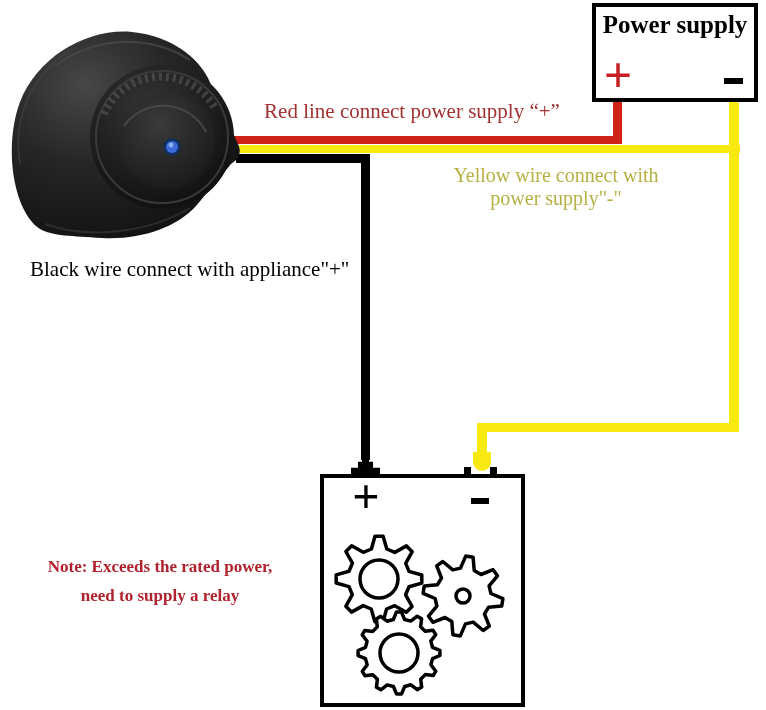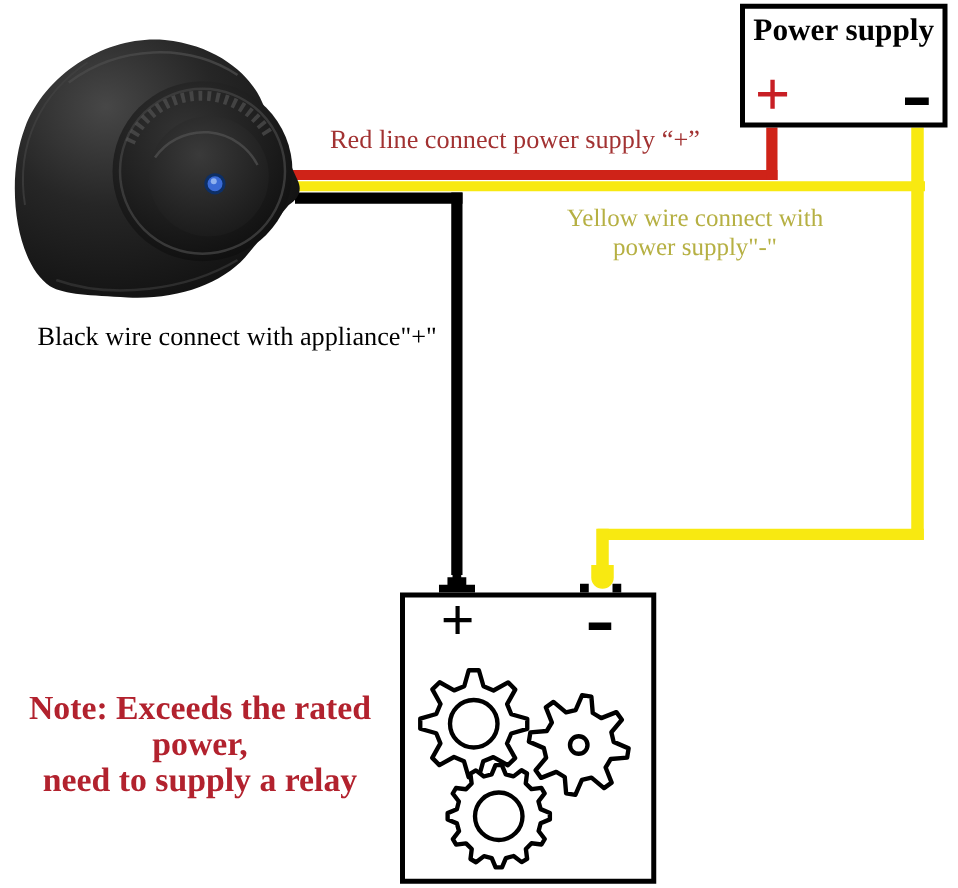--- a/index.html
+++ b/index.html
@@ -11,21 +11,21 @@
   .wire{position:absolute;z-index:1;}
   .box{position:absolute;z-index:2;background:#fff;border:4px solid #000;box-sizing:border-box;}
   .label{position:absolute;z-index:3;white-space:nowrap;}
   .center{position:absolute;transform:translate(-50%,-50%);z-index:3;}
 
   
   #red-label{left:247px;top:99px;width:330px;text-align:center;font-size:21px;color:#a23232;}
   #yellow-label{left:436px;top:164px;width:240px;text-align:center;font-size:20px;
                 color:#b6b043;line-height:23px;white-space:normal;}
   #black-label{left:30px;top:257px;font-size:21px;color:#000;}
-  #note-label{left:2px;top:552px;width:316px;text-align:center;font-size:27px;font-weight:bold;
+  #note-label{left:2px;top:552px;width:316px;text-align:center;font-size:17px;font-weight:bold;
               color:#b2222e;line-height:29px;white-space:normal;}
 
   
   #ps-box{left:592px;top:3px;width:166px;height:99px;}
   #ps-title{margin-top:4px;text-align:center;font-size:25px;font-weight:bold;color:#000;}
   #ps-plus{left:618px;top:75px;color:#c81f25;font-size:50px;font-weight:bold;line-height:0;}
   #ps-minus{left:724px;top:78px;width:19px;height:6px;background:#000;z-index:3;}
 
   
   #app-box{left:320px;top:474px;width:205px;height:233px;}

